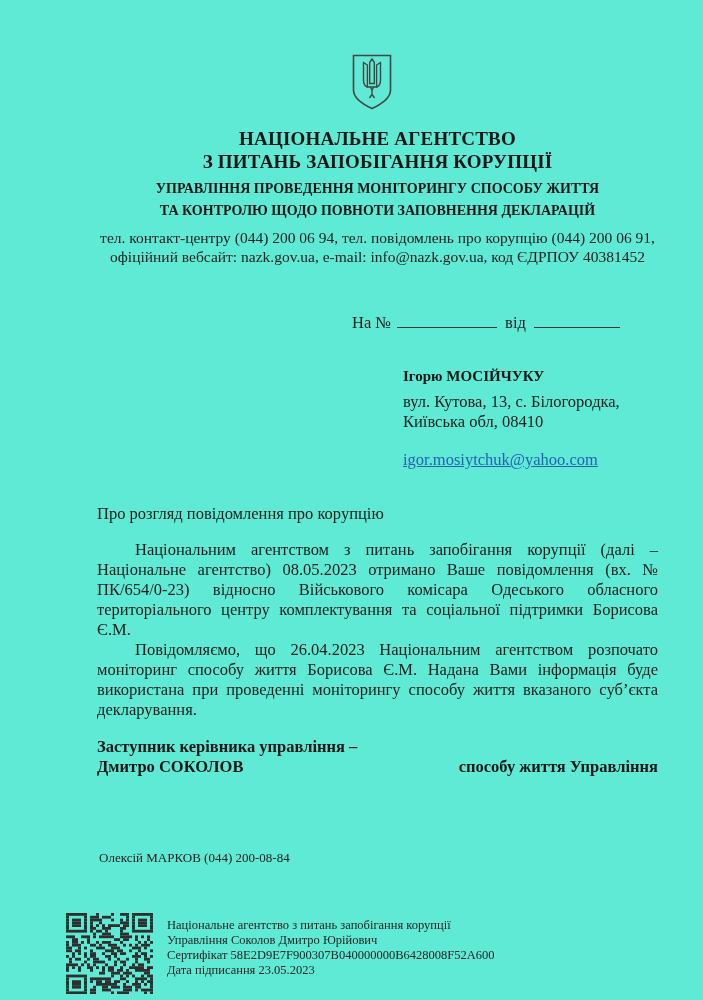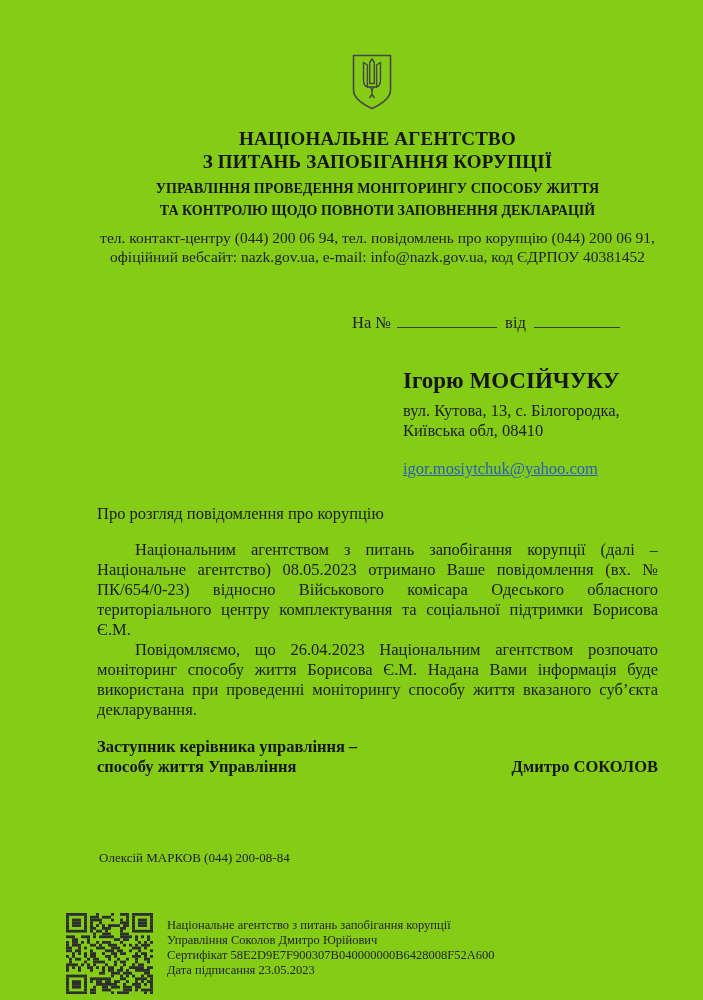--- a/index.html
+++ b/index.html
@@ -1,19 +1,19 @@
 <!DOCTYPE html>
 <html><head>
 <meta charset="utf-8">
 <style>
   html,body{margin:0;padding:0;background:#ffffff;}
   .page{
     position:relative;
     width:703px;height:1000px;
-    background:#84cc16;
+    background:#5eead4;
     font-family:"Liberation Serif","DejaVu Serif",serif;
     color:#1c1c1c;
     overflow:hidden;
   }
   
   .emblem{position:absolute;left:350px;top:53px;width:44px;height:58px;}
   
   .org-name{
     position:absolute;left:97px;top:127px;width:561px;
     text-align:center;font-weight:bold;font-size:19px;line-height:23px;
@@ -34,21 +34,21 @@
     font-size:16.5px;color:#222;white-space:nowrap;
   }
   .blank{
     display:inline-block;border-bottom:1.4px solid #3a3a3a;
     height:15px;vertical-align:baseline;
   }
   .blank-1{width:100px;margin-left:6px;margin-right:8px;}
   .blank-2{width:86px;margin-left:8px;}
   
   .recipient{position:absolute;left:403px;top:368px;width:260px;}
-  .recipient-name{font-weight:bold;font-size:23px;color:#161616;}
+  .recipient-name{font-weight:bold;font-size:15px;color:#161616;}
   .recipient-address{margin-top:7px;font-size:16.5px;line-height:19.5px;}
   .recipient-email{margin-top:19px;font-size:16.5px;}
   .recipient-email a{color:#2a5fb4;text-decoration:underline;}
   
   .subject{position:absolute;left:97px;top:504px;font-size:16.5px;}
   .body-text{
     position:absolute;left:97px;top:540px;width:561px;
     font-size:16.5px;line-height:20px;text-align:justify;
   }
   .body-text p{margin:0;text-indent:38px;}
@@ -121,22 +121,22 @@
   <div class="subject">Про розгляд повідомлення про корупцію</div>
 
   <div class="body-text">
     <p>Національним агентством з питань запобігання корупції (далі – Національне агентство) 08.05.2023 отримано Ваше повідомлення (вх. № ПК/654/0-23) відносно Військового комісара Одеського обласного територіального центру комплектування та соціальної підтримки Борисова Є.М.</p>
     <p>Повідомляємо, що 26.04.2023 Національним агентством розпочато моніторинг способу життя Борисова Є.М. Надана Вами інформація буде використана при проведенні моніторингу способу життя вказаного суб’єкта декларування.</p>
   </div>
 
   <div class="signature">
     <div>Заступник керівника управління –</div>
     <div class="sig-row">
+      <span>Дмитро СОКОЛОВ</span>
       <span>способу життя Управління</span>
-      <span>Дмитро СОКОЛОВ</span>
     </div>
   </div>
 
   <div class="contact">Олексій МАРКОВ (044) 200-08-84</div>
 
   <div class="stamp">
     <div class="qr"><svg width="87" height="81" xmlns="http://www.w3.org/2000/svg">
           <rect x="0" y="0.0" width="3" height="2.8" fill="#2e2e2e"></rect>
           <rect x="3" y="0.0" width="3" height="2.8" fill="#2e2e2e"></rect>
           <rect x="6" y="0.0" width="3" height="2.8" fill="#2e2e2e"></rect>

